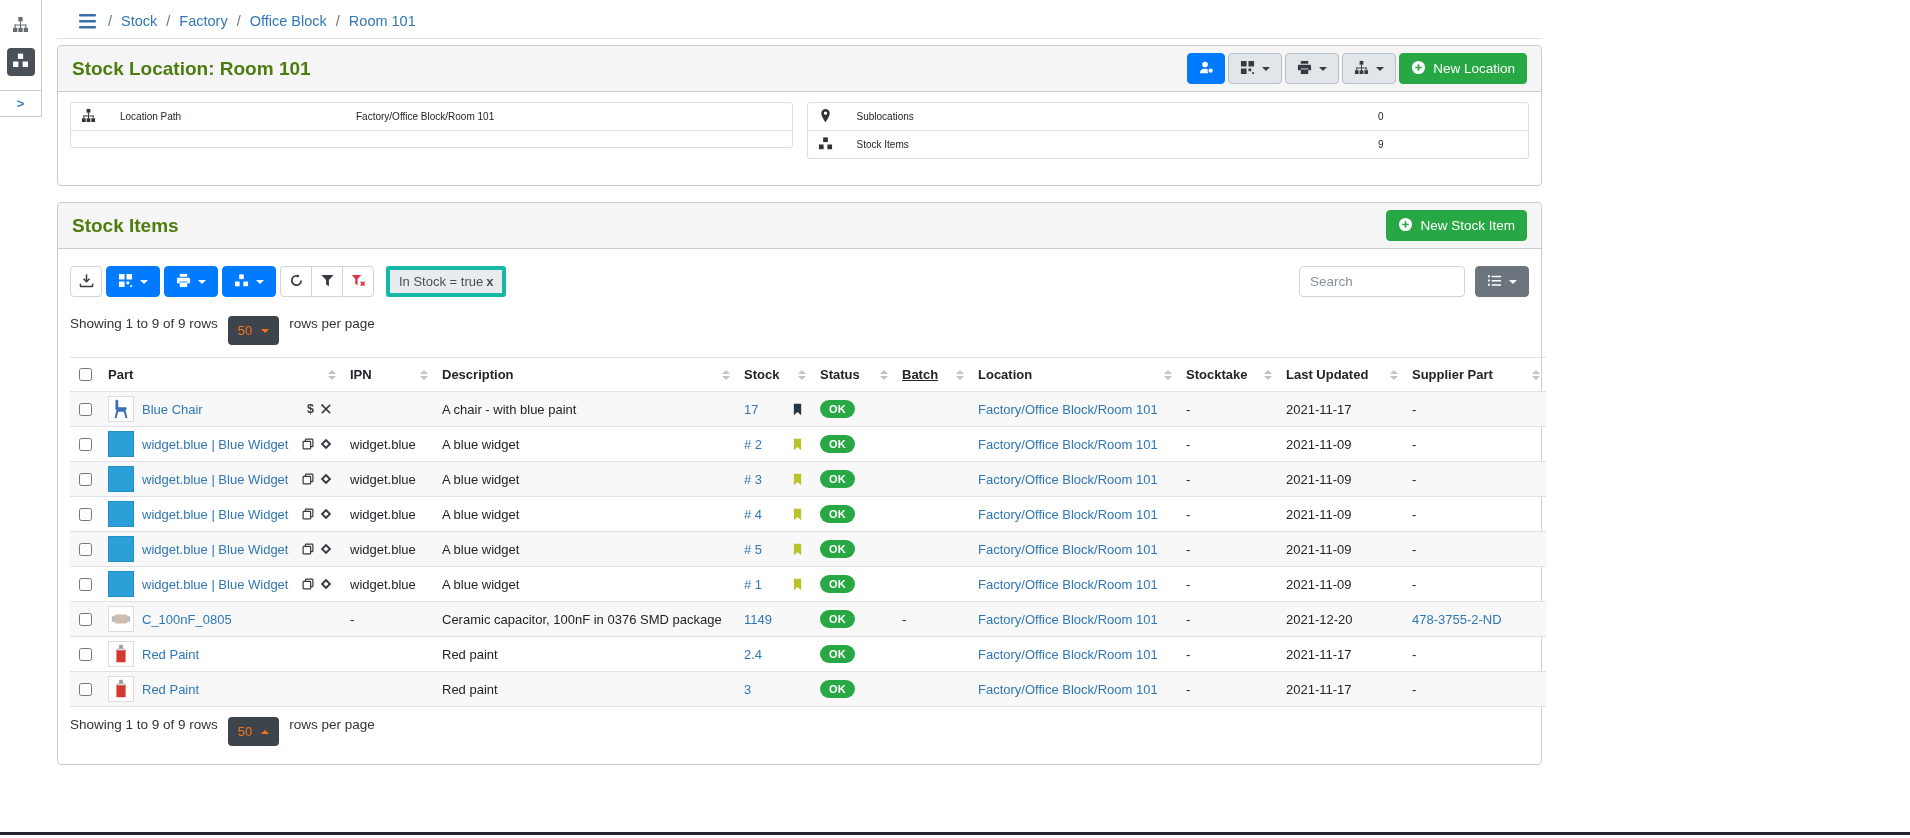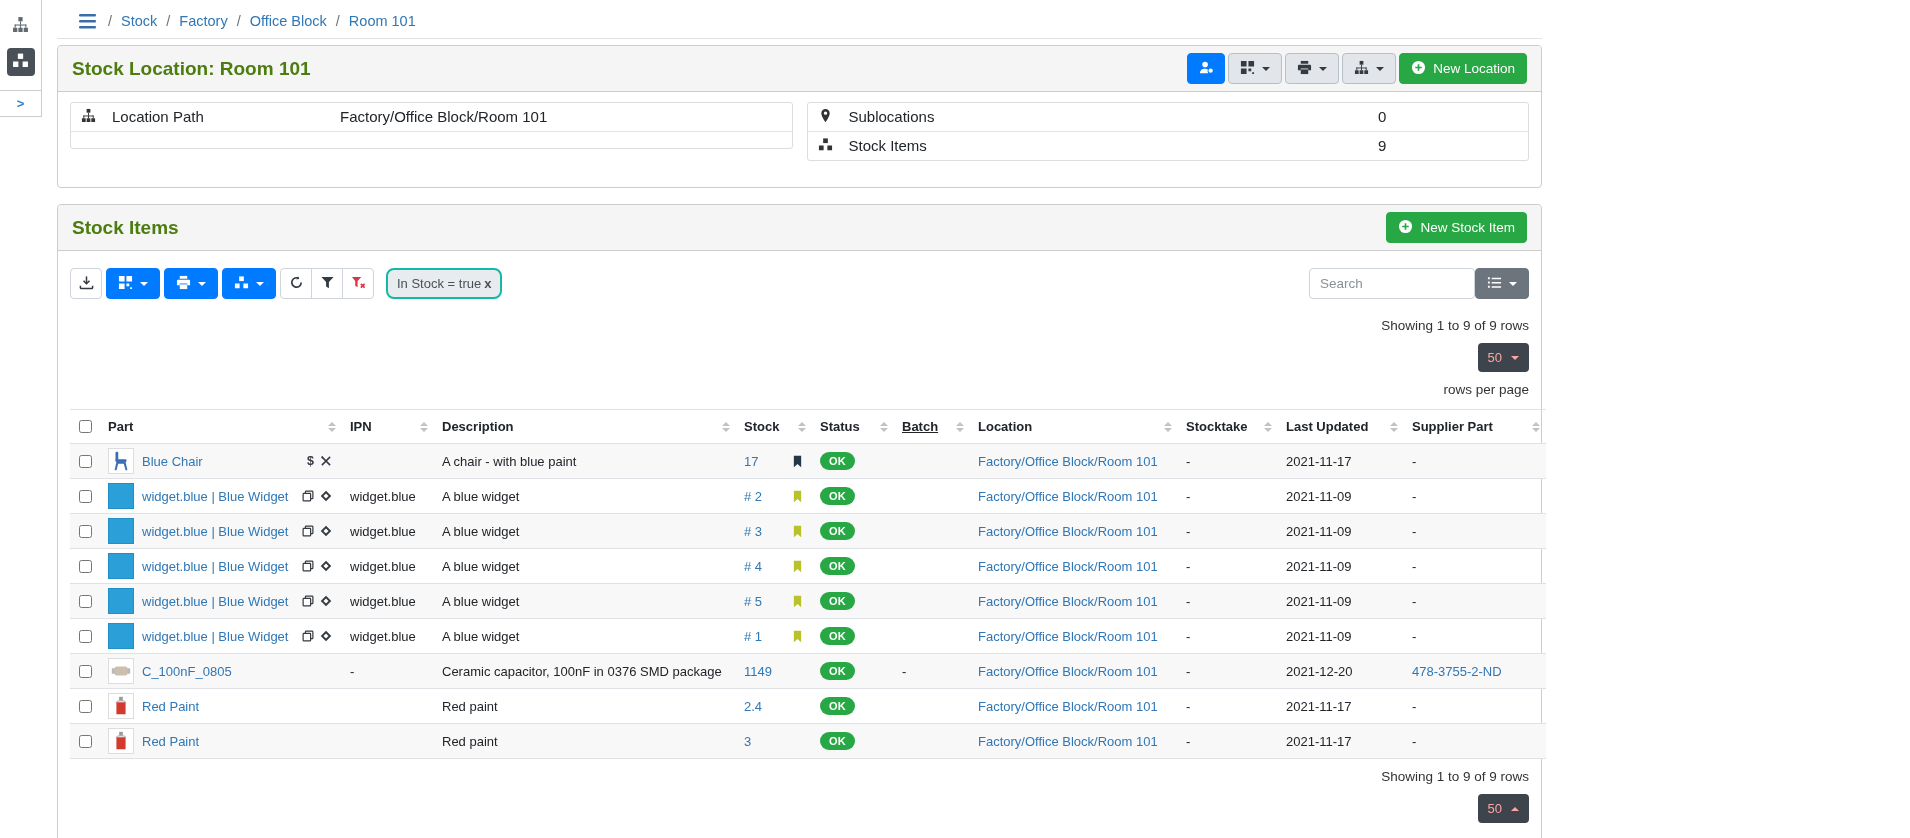--- a/index.html
+++ b/index.html
@@ -38,45 +38,45 @@
   .btn-darkgray { background:#6c757d; border-color:#6c757d; color:#fff; }
   .btn-sq { width:38px; justify-content:center; padding:0; }
   .btn-sm { width:32px; justify-content:center; padding:0; }
   .caret { width:0; height:0; border-left:4px solid transparent; border-right:4px solid transparent; border-top:4px solid currentColor; display:inline-block; }
   .caret-up { border-top:none; border-bottom:4px solid currentColor; }
   .header-actions { display:flex; gap:3px; align-items:center; }
 
   
   .details-body { display:flex; gap:14px; padding:10px 12px 26px; }
   .detail-card { flex:1; border:1px solid #ddd; border-radius:3px; align-self:flex-start; background:#fff; }
-  .detail-row { display:flex; gap:16px; padding:5px 10px; border-bottom:1px solid #e3e3e3; font-size:15px; min-height:25px; }
+  .detail-row { display:flex; align-items:center; gap:24px; padding:5px 10px; border-bottom:1px solid #e3e3e3; font-size:10px; min-height:25px; }
   .detail-row:last-child { border-bottom:none; }
   .detail-row svg { width:15px; height:15px; color:#333; flex:0 0 15px; }
   .loc-label { width:212px; }
   .detail-label { flex:1; }
   .detail-value { width:140px; }
   .detail-pad { height:16px; }
 
   
   .toolbar { display:flex; align-items:center; padding:17px 12px 4px; }
   .toolbar-left { display:flex; align-items:center; gap:4px; }
   .btn-group { display:inline-flex; }
   .btn-group .btn { border-radius:0; margin-left:-1px; }
   .btn-group .btn:first-child { border-radius:4px 0 0 4px; margin-left:0; }
   .btn-group .btn:last-child { border-radius:0 4px 4px 0; }
   .clear-icon { color:#dc3545; }
-  .filter-chip { margin-left:8px; background:#e9ecef; border:2px solid #14b8a6; border-radius:8px; padding:5px 9px; font-size:13px; color:#495057; display:inline-flex; gap:3px; align-items:center; height:31px; }
+  .filter-chip { margin-left:8px; background:#e9ecef; border:4px solid #14b8a6; border-radius:3px; padding:5px 9px; font-size:13px; color:#495057; display:inline-flex; gap:3px; align-items:center; height:31px; }
   .chip-x { cursor:pointer; font-weight:bold; color:#495057; }
-  .toolbar-right { margin-left:auto; display:flex; align-items:flex-end; }
+  .toolbar-right { margin-left:auto; display:flex; gap:10px; align-items:flex-end; }
   .search-input { width:166px; height:31px; border:1px solid #ced4da; border-radius:4px; padding:0 10px; font-size:13.5px; color:#495057; font-family:"Liberation Sans", sans-serif; }
   .search-input::placeholder { color:#8a9199; }
 
-  .showing-row { display:flex; align-items:flex-end; gap:10px; padding:15px 12px 6px; font-size:13.5px; color:#333;flex-direction:column; }
+  .showing-row { display:flex; align-items:flex-start; gap:10px; padding:15px 12px 6px; font-size:13.5px; color:#333; }
   .showing-row.bottom { padding:10px 12px 18px; }
-  .page-size-btn { background:#3d444b; color:#fca5a5; border:none; border-radius:4px; height:29px; padding:0 10px; display:inline-flex; align-items:center; gap:9px; font-size:13px; cursor:pointer; }
+  .page-size-btn { background:#3d444b; color:#f97316; border:none; border-radius:4px; height:29px; padding:0 10px; display:inline-flex; align-items:center; gap:9px; font-size:13px; cursor:pointer; }
 
   
   .table-wrap { padding:6px 12px 0; }
   table { width:100%; border-collapse:collapse; font-size:13px; table-layout:fixed; }
   thead th { text-align:left; font-weight:bold; color:#212529; padding:9px 18px 9px 8px; border-top:1px solid #dee2e6; border-bottom:1px solid #dee2e6; position:relative; cursor:pointer; }
   .c-check { width:30px; text-align:center; padding:4px 4px; }
   tbody td { padding:4px 8px; border-bottom:1px solid #dee2e6; height:30px; overflow:hidden; white-space:nowrap; }
   tbody tr:nth-child(odd) { background:#f8f8f8; }
   .sort-carets { position:absolute; right:6px; top:50%; transform:translateY(-50%); display:flex; flex-direction:column; gap:2px; }
   .sort-carets i { display:block; width:0; height:0; border-left:4px solid transparent; border-right:4px solid transparent; }

